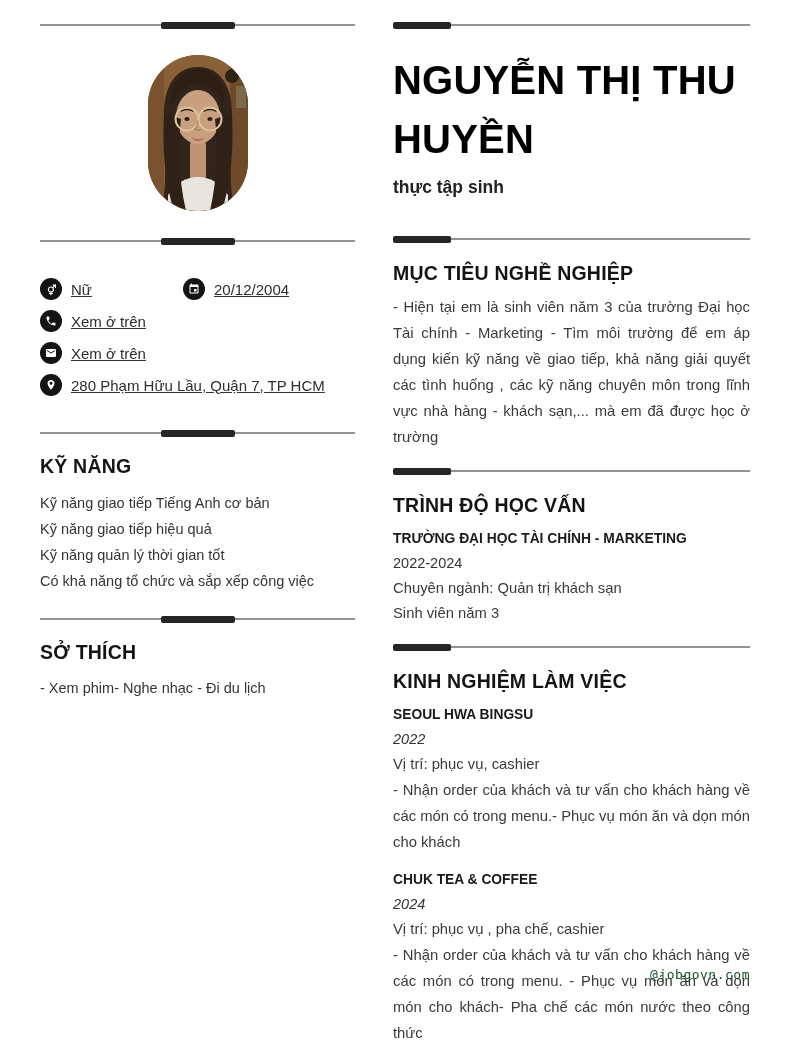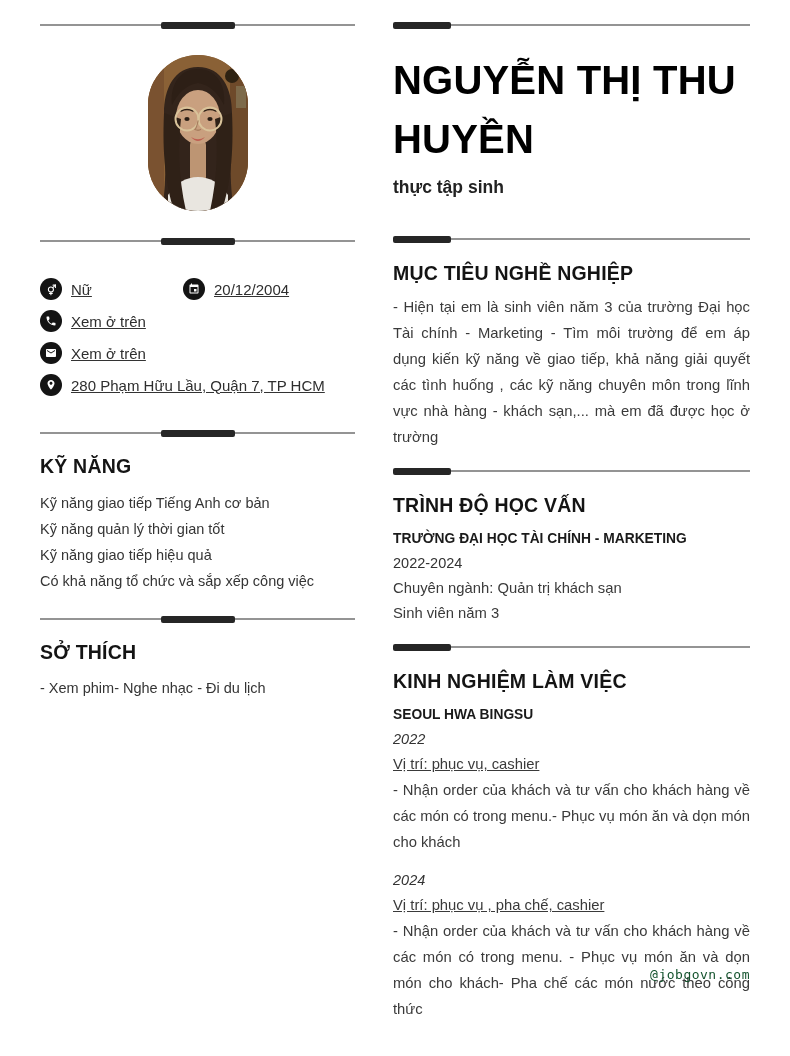--- a/index.html
+++ b/index.html
@@ -49,21 +49,21 @@
   .objective-text { margin-top:9px; font-size:14.8px; line-height:26px; color:#3a3a3a; text-align:justify; }
   .div-r3 { margin-top:18px; }
   .edu-school { margin-top:12px; font-size:13.8px; font-weight:700; line-height:20px; color:#1a1a1a; }
   .edu-period { margin-top:4px; font-size:14.5px; line-height:20px; color:#333; }
   .edu-line { margin-top:5px; font-size:14.8px; line-height:20px; color:#3a3a3a; }
   .div-r4 { margin-top:21px; }
   .job { }
   .job + .job { margin-top:15px; }
   .job-company { margin-top:12px; font-size:13.8px; font-weight:700; line-height:20px; color:#1a1a1a; }
   .job-period { margin-top:4px; font-size:14.5px; font-style:italic; line-height:20px; color:#333; }
-  .job-position { margin-top:5px; font-size:14.8px; line-height:20px; color:#3a3a3a;text-decoration:underline; }
+  .job-position { margin-top:5px; font-size:14.8px; line-height:20px; color:#3a3a3a; }
   .job-desc { margin-top:3px; font-size:14.8px; line-height:26px; color:#3a3a3a; text-align:justify; }
 
   .watermark { position:absolute; right:40px; top:967px; font-family:"DejaVu Sans Mono","Liberation Mono",monospace; font-size:13px; letter-spacing:.5px; color:#14532d; }
 </style>
 </head>
 <body>
 
 <div class="page">
 
   <div class="col-left">
@@ -157,22 +157,22 @@
     </div>
 
     <div class="divider center div-l3">
       <div class="line"></div>
         <div class="bar"></div>
     </div>
 
     <h2 class="sec">KỸ NĂNG</h2>
     <ul class="skills-list">
       <li>Kỹ năng giao tiếp Tiếng Anh cơ bản</li>
+      <li>Kỹ năng giao tiếp hiệu quả</li>
       <li>Kỹ năng quản lý thời gian tốt</li>
-      <li>Kỹ năng giao tiếp hiệu quả</li>
       <li>Có khả năng tổ chức và sắp xếp công việc</li>
     </ul>
 
     <div class="divider center div-l4">
       <div class="line"></div>
         <div class="bar"></div>
     </div>
 
     <h2 class="sec">SỞ THÍCH</h2>
     <p class="hobby-text">- Xem phim- Nghe nhạc - Đi du lịch</p>
@@ -216,20 +216,21 @@
     <h2 class="sec">KINH NGHIỆM LÀM VIỆC</h2>
 
     <div class="job">
       <div class="job-company">SEOUL HWA BINGSU</div>
       <div class="job-period">2022</div>
       <div class="job-position">Vị trí: phục vụ, cashier</div>
       <div class="job-desc">- Nhận order của khách và tư vấn cho khách hàng về các món có trong menu.- Phục vụ món ăn và dọn món cho khách</div>
     </div>
 
     <div class="job">
+      <div class="job-company">CHUK TEA &amp; COFFEE</div>
       <div class="job-period">2024</div>
       <div class="job-position">Vị trí: phục vụ , pha chế, cashier</div>
       <div class="job-desc">- Nhận order của khách và tư vấn cho khách hàng về các món có trong menu. - Phục vụ món ăn và dọn món cho khách- Pha chế các món nước theo công thức</div>
     </div>
 
   </div>
 
   <div class="watermark">@jobgovn.com</div>
 
 </div>

